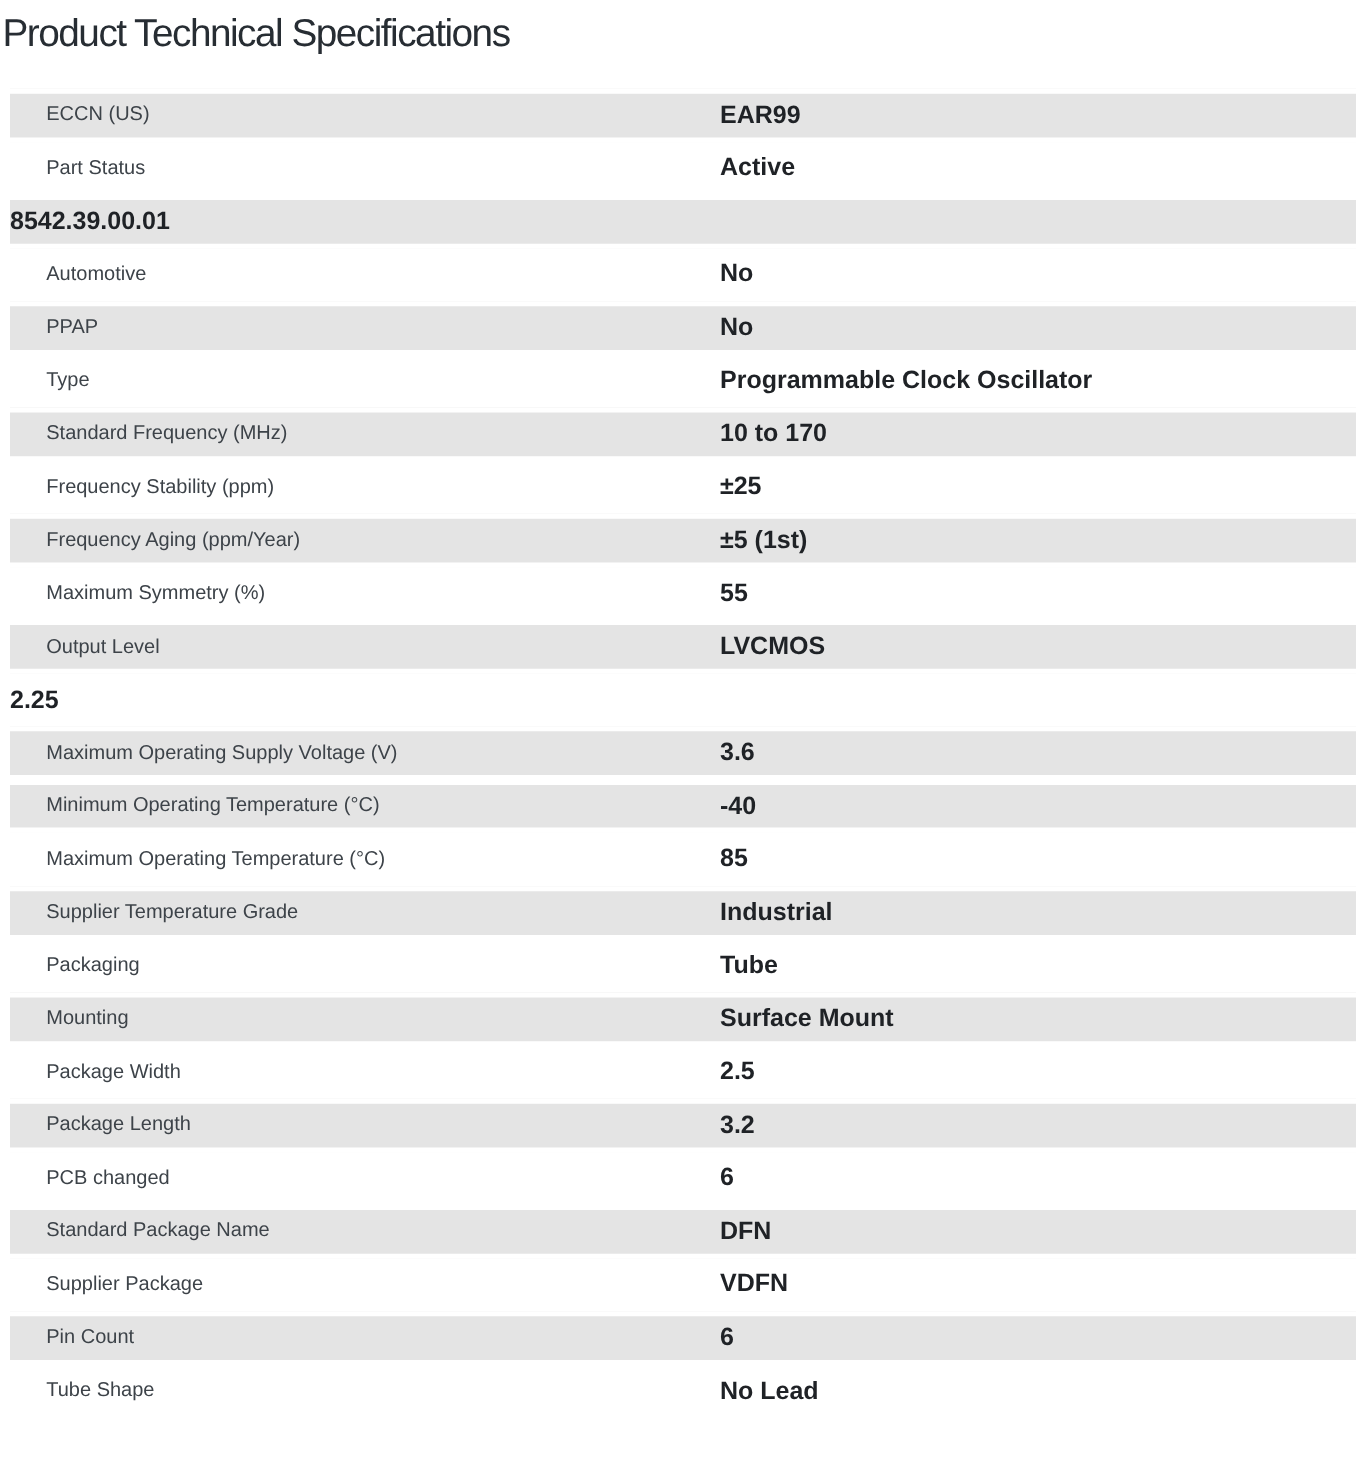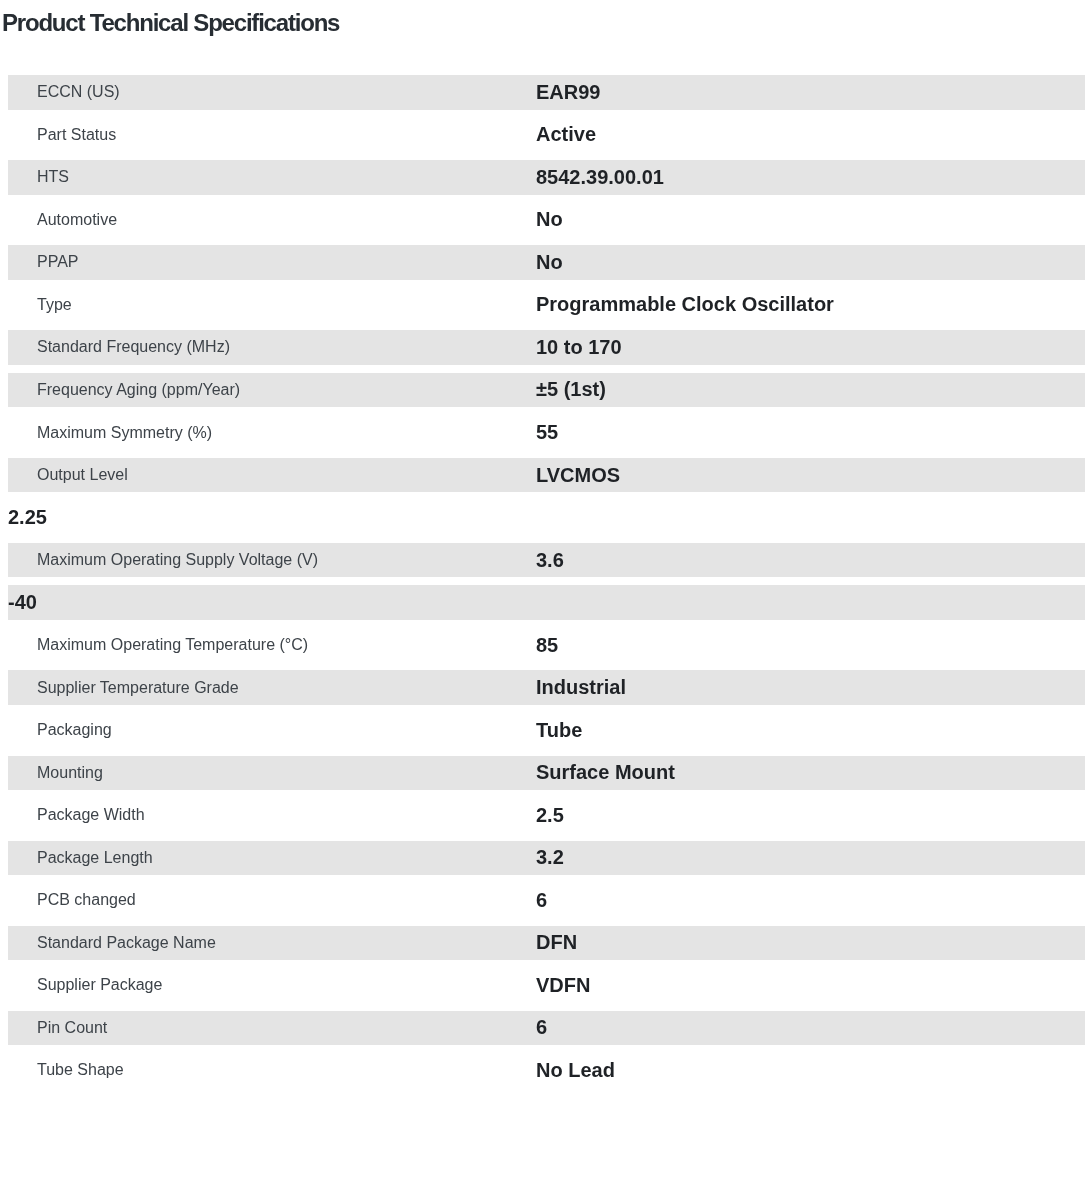--- a/index.html
+++ b/index.html
@@ -14,36 +14,37 @@
     width:1085px;height:1177px;
     background:var(--page-bg);
     font-family:"Liberation Sans", sans-serif;
     overflow:hidden;
   }
   .page-header{
     height:71px;
     padding:9px 0 0 2px;
   }
   .page-title{
-    font-size:24px;
-    font-weight:700;
+    font-size:31px;
+    font-weight:400;
     letter-spacing:-1.2px;
     color:var(--title-color);
   }
   .spec-table{
     margin-left:8px;
     width:1077px;
   }
   .spec-row{
     display:flex;
     align-items:center;
     height:42.54px;
     background:#ffffff;
     border-top:4px solid #ffffff;
     border-bottom:4px solid #ffffff;
+    gap:40px;
   }
   .spec-row.alt{
     background:var(--row-alt-bg);
   }
   .spec-label{
     width:528px;
     padding-left:29px;
     font-size:16px;
     font-weight:400;
     color:var(--label-color);
@@ -71,21 +72,20 @@
     <div class="spec-label">ECCN (US)</div>
     <div class="spec-value">EAR99</div>
   </div>
 
   <div class="spec-row">
     <div class="spec-label">Part Status</div>
     <div class="spec-value">Active</div>
   </div>
 
   <div class="spec-row alt">
-    <div class="spec-label">HTS</div>
     <div class="spec-value">8542.39.00.01</div>
   </div>
 
   <div class="spec-row">
     <div class="spec-label">Automotive</div>
     <div class="spec-value">No</div>
   </div>
 
   <div class="spec-row alt">
     <div class="spec-label">PPAP</div>
@@ -95,20 +95,24 @@
   <div class="spec-row">
     <div class="spec-label">Type</div>
     <div class="spec-value">Programmable Clock Oscillator</div>
   </div>
 
   <div class="spec-row alt">
     <div class="spec-label">Standard Frequency (MHz)</div>
     <div class="spec-value">10 to 170</div>
   </div>
 
+  <div class="spec-row">
+    <div class="spec-label">Frequency Stability (ppm)</div>
+    <div class="spec-value">±25</div>
+  </div>
 
   <div class="spec-row alt">
     <div class="spec-label">Frequency Aging (ppm/Year)</div>
     <div class="spec-value">±5 (1st)</div>
   </div>
 
   <div class="spec-row">
     <div class="spec-label">Maximum Symmetry (%)</div>
     <div class="spec-value">55</div>
   </div>
@@ -122,20 +126,21 @@
     <div class="spec-value">2.25</div>
   </div>
 
   <div class="spec-row alt">
     <div class="spec-label">Maximum Operating Supply Voltage (V)</div>
     <div class="spec-value">3.6</div>
   </div>
 
 
   <div class="spec-row alt">
+    <div class="spec-label">Minimum Operating Temperature (°C)</div>
     <div class="spec-value">-40</div>
   </div>
 
   <div class="spec-row">
     <div class="spec-label">Maximum Operating Temperature (°C)</div>
     <div class="spec-value">85</div>
   </div>
 
   <div class="spec-row alt">
     <div class="spec-label">Supplier Temperature Grade</div>

